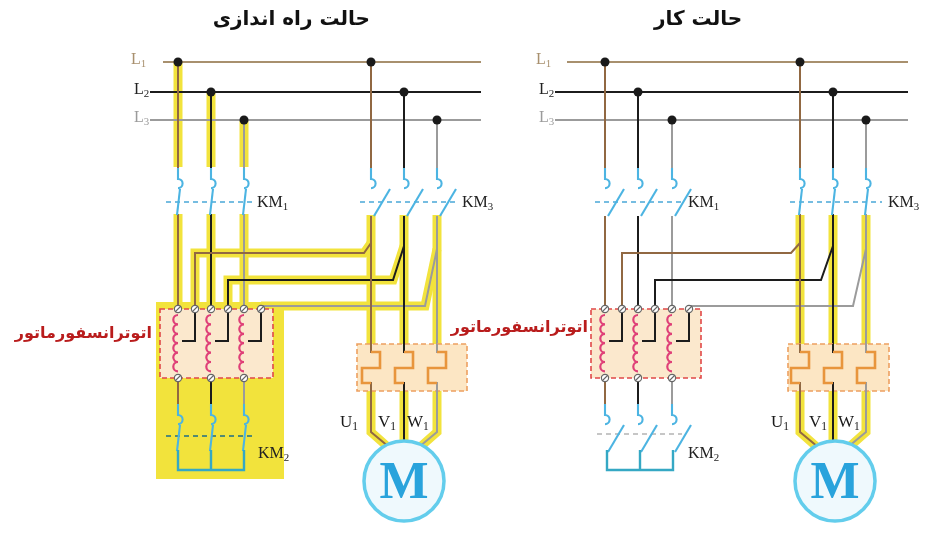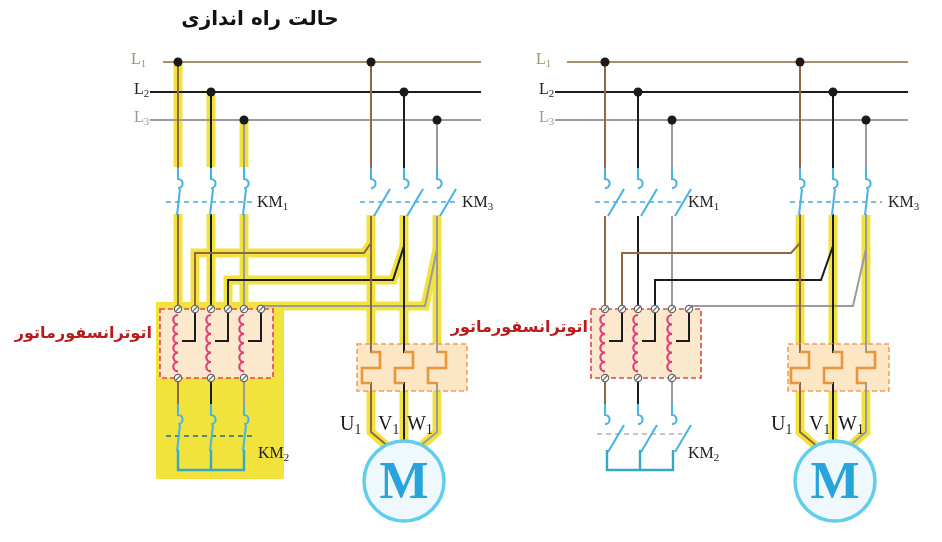--- a/index.html
+++ b/index.html
@@ -9,21 +9,21 @@
   .lbl{position:absolute;white-space:nowrap;}
   .ser{font-family:"Liberation Serif",serif;font-size:16px;color:#222;}
   .ser sub, .subpart{font-size:0.68em;}
   .subpart{vertical-align:-0.28em;}
   .title{font-family:"DejaVu Sans",sans-serif;font-weight:bold;font-size:20px;color:#111;
          width:220px;text-align:center;}
   .fa{font-family:"DejaVu Sans",sans-serif;font-weight:bold;font-size:16px;color:#b91c1c;direction:rtl;}
   .phase1t{color:var(--bus_l1);}
   .phase3t{color:var(--phase_l3);}
   .mot{font-weight:bold;font-size:52px;color:var(--motor_blue);width:64px;text-align:center;line-height:54px;}
-  .uvw{font-size:20px;color:#1a1a1a;}
+  .uvw{font-size:17px;color:#1a1a1a;}
 
   .bus{stroke-width:2.2;fill:none;}
   .wire{stroke-width:2;fill:none;}
   .b1{stroke:var(--bus_l1);}
   .p1{stroke:var(--phase_l1);}
   .p2{stroke:var(--phase_l2);}
   .p3{stroke:var(--phase_l3);}
   .glow{stroke:var(--highlight_yellow);stroke-width:9;fill:none;}
   .blue{stroke:var(--contact_blue);stroke-width:2.1;fill:none;}
   .dashb{stroke:var(--link_dash_blue);stroke-width:1.4;stroke-dasharray:5 4;fill:none;}
@@ -304,21 +304,22 @@
       <circle class="dot" cx="605" cy="62" r="4.5"></circle>
           <circle class="dot" cx="800" cy="62" r="4.5"></circle>
       <circle class="dot" cx="638" cy="92" r="4.5"></circle>
           <circle class="dot" cx="833" cy="92" r="4.5"></circle>
       <circle class="dot" cx="672" cy="120" r="4.5"></circle>
           <circle class="dot" cx="866" cy="120" r="4.5"></circle>
     </g>
   </g>
 </svg>
 
-<div class="lbl title" style="left:150px;top:6px;">حالت راه اندازی</div>
+<div class="lbl title" style="left:150px;top:6px;text-align:right;">حالت راه اندازی</div>
+<div class="lbl title" style="left:588px;top:6px;">حالت کار</div>
 
 <div class="lbl ser phase1t" style="left:131px;top:50px;"><span>L</span><span class="subpart">1</span></div>
 <div class="lbl ser" style="left:134px;top:80px;"><span>L</span><span class="subpart">2</span></div>
 <div class="lbl ser phase3t" style="left:134px;top:108px;"><span>L</span><span class="subpart">3</span></div>
 
 <div class="lbl ser phase1t" style="left:536px;top:50px;"><span>L</span><span class="subpart">1</span></div>
 <div class="lbl ser" style="left:539px;top:80px;"><span>L</span><span class="subpart">2</span></div>
 <div class="lbl ser phase3t" style="left:539px;top:108px;"><span>L</span><span class="subpart">3</span></div>
 
 <div class="lbl ser" style="left:257px;top:193px;"><span>KM</span><span class="subpart">1</span></div>

